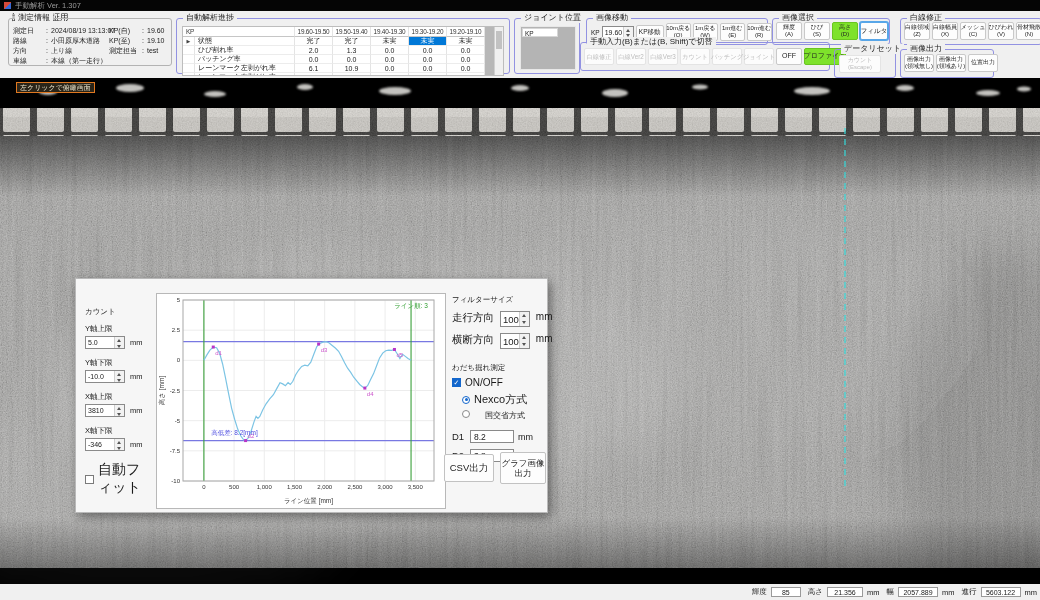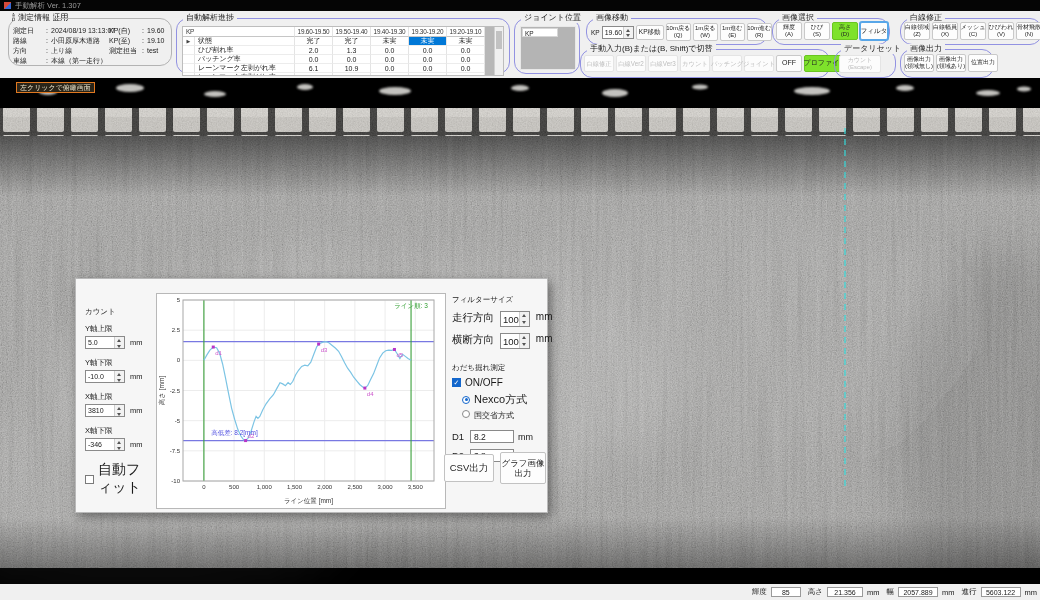--- a/index.html
+++ b/index.html
@@ -8,21 +8,21 @@
   .abs{position:absolute}
   
   .titlebar{position:absolute;left:0;top:0;width:1040px;height:11px;background:#050505;
             display:flex;align-items:center;gap:4px;padding-left:4px;box-sizing:border-box}
   .appicon{width:7px;height:7px;background:linear-gradient(135deg,#d44a3a 50%,#3a6ad4 50%);flex:none}
   .apptitle{font-size:7.5px;color:#9a9a9a;white-space:nowrap}
   .menubar{position:absolute;left:0;top:11px;width:1040px;height:13px;background:#f0f0f0;
            display:flex;align-items:center;gap:2px;padding-left:6px;box-sizing:border-box}
   .menu-item{font-size:8.5px;padding:0 6px;color:#111}
   
-  .grp{position:absolute;border:1px solid #9292e2;border-radius:12px;box-sizing:border-box}
+  .grp{position:absolute;border:1px solid #9292e2;border-radius:3px;box-sizing:border-box}
   .grp.gray{border-color:#b3b3b3}
   .gt{position:absolute;top:-6px;left:6px;background:#f0f0f0;padding:0 3px;font-size:8px;
       line-height:10px;color:#222;white-space:nowrap}
   
   .mi-col{position:absolute;top:7px;display:flex;flex-direction:column;gap:1px}
   .mi-row{display:flex;font-size:7px;line-height:9px;white-space:nowrap}
   .mi-l{width:30px;flex:none}
   .mi-c{width:8px;flex:none;text-align:center}
   .mi-v{flex:none}
   
@@ -298,21 +298,21 @@
         <span>ひびわれ</span>
         <span>(V)</span>
       </div>
       <div class="btn" style="width: 26px; height: 18px;">
         <span>骨材飛散</span>
         <span>(N)</span>
       </div>
     </div>
 </div>
 
-<div class="grp" style="left:580px;top:49px;width:250px;height:29px">
+<div class="grp" style="left:580px;top:42px;width:250px;height:29px">
   <span class="gt">手動入力(B)または(B, Shift)で切替</span>
   <div class="brow" style="left:3px;top:5px">
       <div class="btn dis" style="width: 30px; height: 17px; font-size: 6.3px;">白線修正</div>
       <div class="btn dis" style="width: 30px; height: 17px; font-size: 6.3px;">白線Ver2</div>
       <div class="btn dis" style="width: 30px; height: 17px; font-size: 6.3px;">白線Ver3</div>
       <div class="btn dis" style="width: 30px; height: 17px; font-size: 6.3px;">カウント</div>
       <div class="btn dis" style="width: 30px; height: 17px; font-size: 6.3px;">パッチング</div>
       <div class="btn dis" style="width: 30px; height: 17px; font-size: 6.3px;">ジョイント</div>
       <div class="btn" style="width: 26px; height: 17px; font-size: 7px;">OFF</div>
       <div class="btn green" style="width: 42px; height: 17px; font-size: 7px;">プロファイル</div>
@@ -561,21 +561,21 @@
 
     <div class="dlabel" style="margin-top:14px">わだち掘れ測定</div>
     <div style="display:flex;align-items:center;gap:4px;margin-top:4px">
       <span class="chk on">✓</span>
       <span style="font-size:10px">ON/OFF</span>
     </div>
     <div style="display:flex;align-items:center;gap:4px;margin-top:4px;margin-left:10px">
       <span class="radio on"></span>
       <span style="font-size:11px">Nexco方式</span>
     </div>
-    <div style="display:flex;align-items:flex-start;gap:4px;margin-top:3px;margin-left:10px">
+    <div style="display:flex;align-items:flex-start;gap:15px;margin-top:3px;margin-left:10px">
       <span class="radio"></span>
       <span style="font-size:8px">国交省方式</span>
     </div>
 
     <div class="drow" style="margin-top:9px">
       <span class="dlbl2">D1</span>
       <div class="dinput">8.2</div>
       <span class="unit" style="font-size:9px">mm</span>
     </div>
     <div class="drow">

